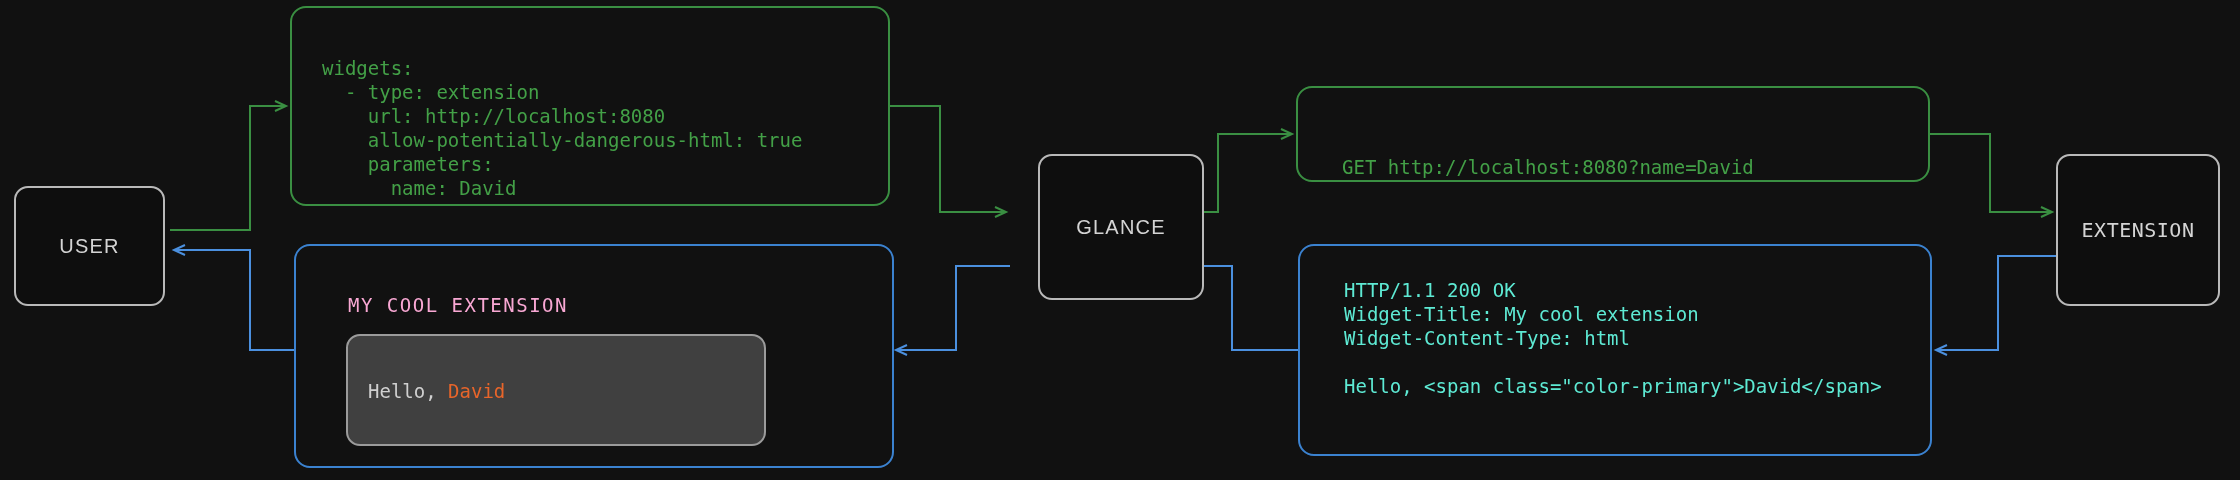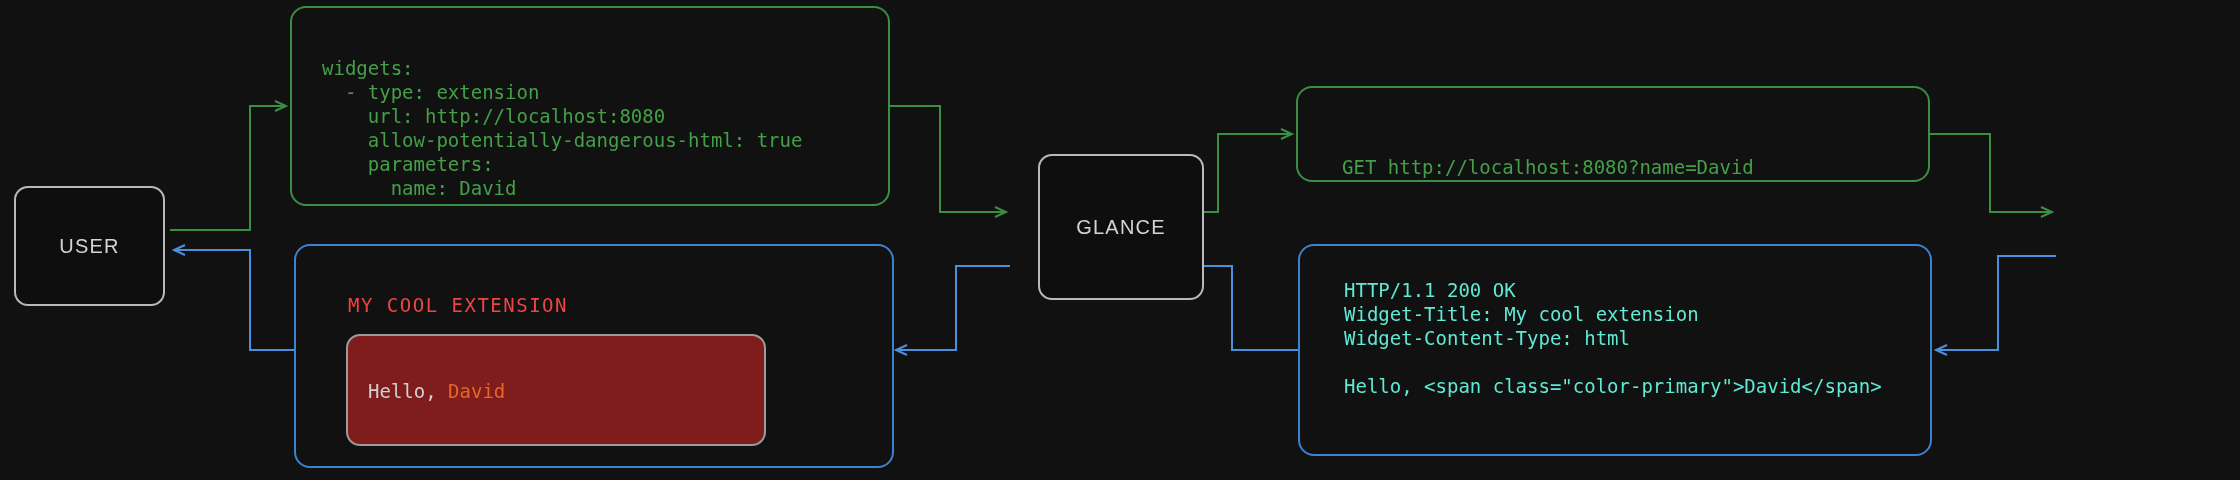--- a/index.html
+++ b/index.html
@@ -86,32 +86,32 @@
   #box-response .code { position: absolute; left: 44px; top: 32px; }
 
   #box-widget   { left: 294px;  top: 244px; width: 600px; height: 224px; }
   .widget-title {
     position: absolute;
     left: 52px;
     top: 48px;
     font-family: "DejaVu Sans Mono", monospace;
     font-size: 19px;
     letter-spacing: 1.5px;
-    color: #ef4444;
+    color: #f9a8d4;
   }
   .widget-card {
     position: absolute;
     left: 50px;
     top: 88px;
     width: 420px;
     height: 112px;
     box-sizing: border-box;
     border: 2px solid #9b9b9b;
     border-radius: 14px;
-    background: #7f1d1d;
+    background: #404040;
   }
   .widget-card-text {
     position: absolute;
     left: 20px;
     top: 44px;
     font-family: "DejaVu Sans Mono", monospace;
     font-size: 19px;
     color: #d0d0d0;
     white-space: pre;
   }
@@ -166,20 +166,23 @@
   </svg>
 
   <div class="node" id="node-user">
     <span class="node-label-sans">USER</span>
   </div>
 
   <div class="node" id="node-glance">
     <span class="node-label-sans">GLANCE</span>
   </div>
 
+  <div class="node" id="node-extension">
+    <span class="node-label-mono">EXTENSION</span>
+  </div>
 
   <div class="msgbox green" id="box-yaml">
     <pre class="code green">widgets:
   - type: extension
     url: http://localhost:8080
     allow-potentially-dangerous-html: true
     parameters:
       name: David</pre>
   </div>
 

